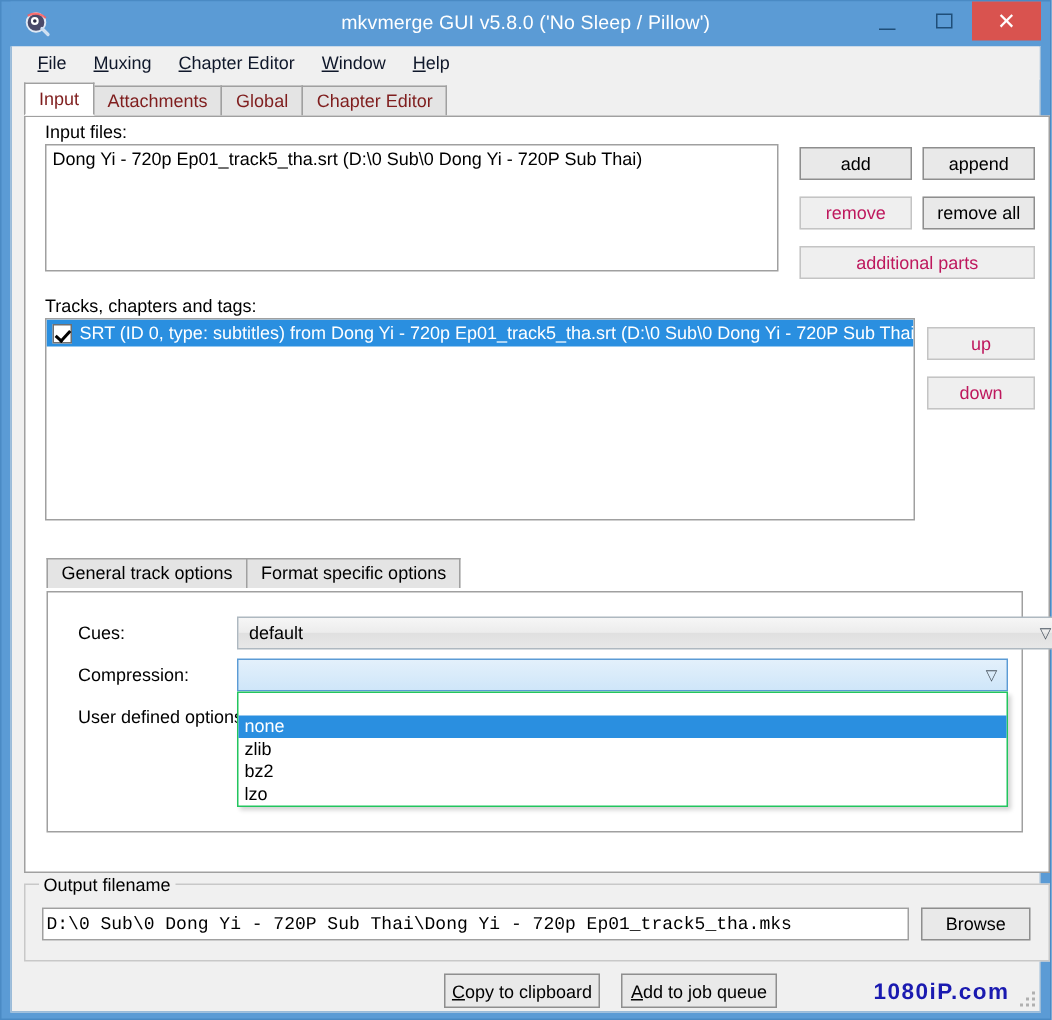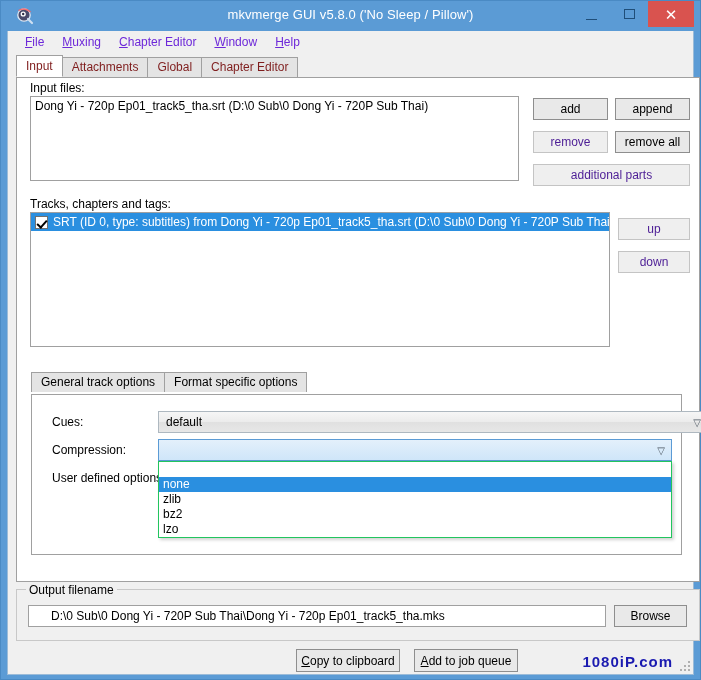--- a/index.html
+++ b/index.html
@@ -77,21 +77,21 @@
     height: 22px;
     background: #f0f0f0;
     display: flex;
     align-items: center;
     padding-left: 8px;
     border-bottom: 1px solid #f0f0f0;
   }
   .menu-item {
     padding: 2px 9px;
     font-size: 12px;
-    color: #6d28d9;
+    color: #0f172a;
     cursor: default;
     white-space: nowrap;
   }
   .menu-item u { text-decoration: underline; }
 
   
   #maintabs {
     position: relative;
     height: 22px;
     margin: 2px 0 0 8px;
@@ -184,21 +184,21 @@
     font-family: "Liberation Sans", sans-serif;
     color: #000;
     text-align: center;
     line-height: 1;
     display: flex;
     align-items: center;
     justify-content: center;
     cursor: default;
     padding: 0;
   }
-  .btn.disabled { color: #4c1d95; border-color: #c4c4c4; background: #efefef; }
+  .btn.disabled { color: #be185d; border-color: #c4c4c4; background: #efefef; }
 
   #btn-add        { left: 516px; top: 20px;  width: 75px; height: 22px; }
   #btn-append     { left: 598px; top: 20px;  width: 75px; height: 22px; }
   #btn-remove     { left: 516px; top: 53px;  width: 75px; height: 22px; }
   #btn-removeall  { left: 598px; top: 53px;  width: 75px; height: 22px; }
   #btn-addparts   { left: 516px; top: 86px;  width: 157px; height: 22px; }
   #btn-up         { left: 601px; top: 140px; width: 72px; height: 22px; }
   #btn-down       { left: 601px; top: 173px; width: 72px; height: 22px; }
 
   
@@ -304,23 +304,24 @@
     z-index: 3;
   }
   #outfile {
     position: absolute;
     left: 20px; top: 574px;
     width: 578px; height: 22px;
     background: #ffffff;
     border: 1px solid #a0a0a0;
     font-size: 12px;
     line-height: 20px;
-    padding-left: 22px;
+    padding-left: 2px;
     white-space: nowrap;
     overflow: hidden;
+    font-family: Liberation Mono, monospace;
   }
   #btn-browse { left: 606px; top: 574px; width: 73px; height: 22px; }
 
   #btn-startmux   { left: 190px; top: 618px; width: 84px; height: 23px; }
   #btn-copyclip   { left: 288px; top: 618px; width: 104px; height: 23px; }
   #btn-jobqueue   { left: 406px; top: 618px; width: 104px; height: 23px; }
 
   
   #watermark {
     position: absolute;

